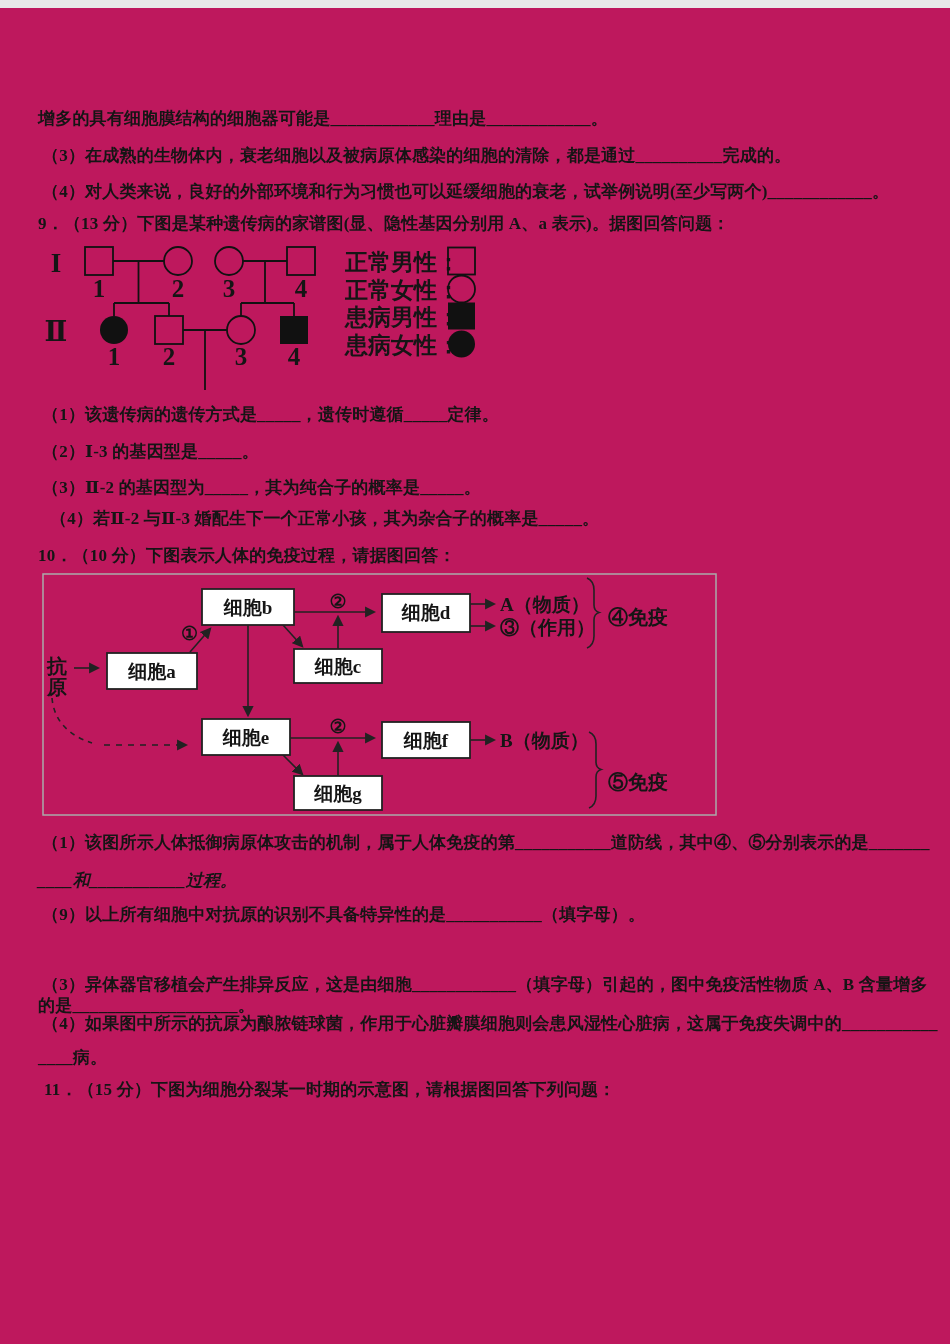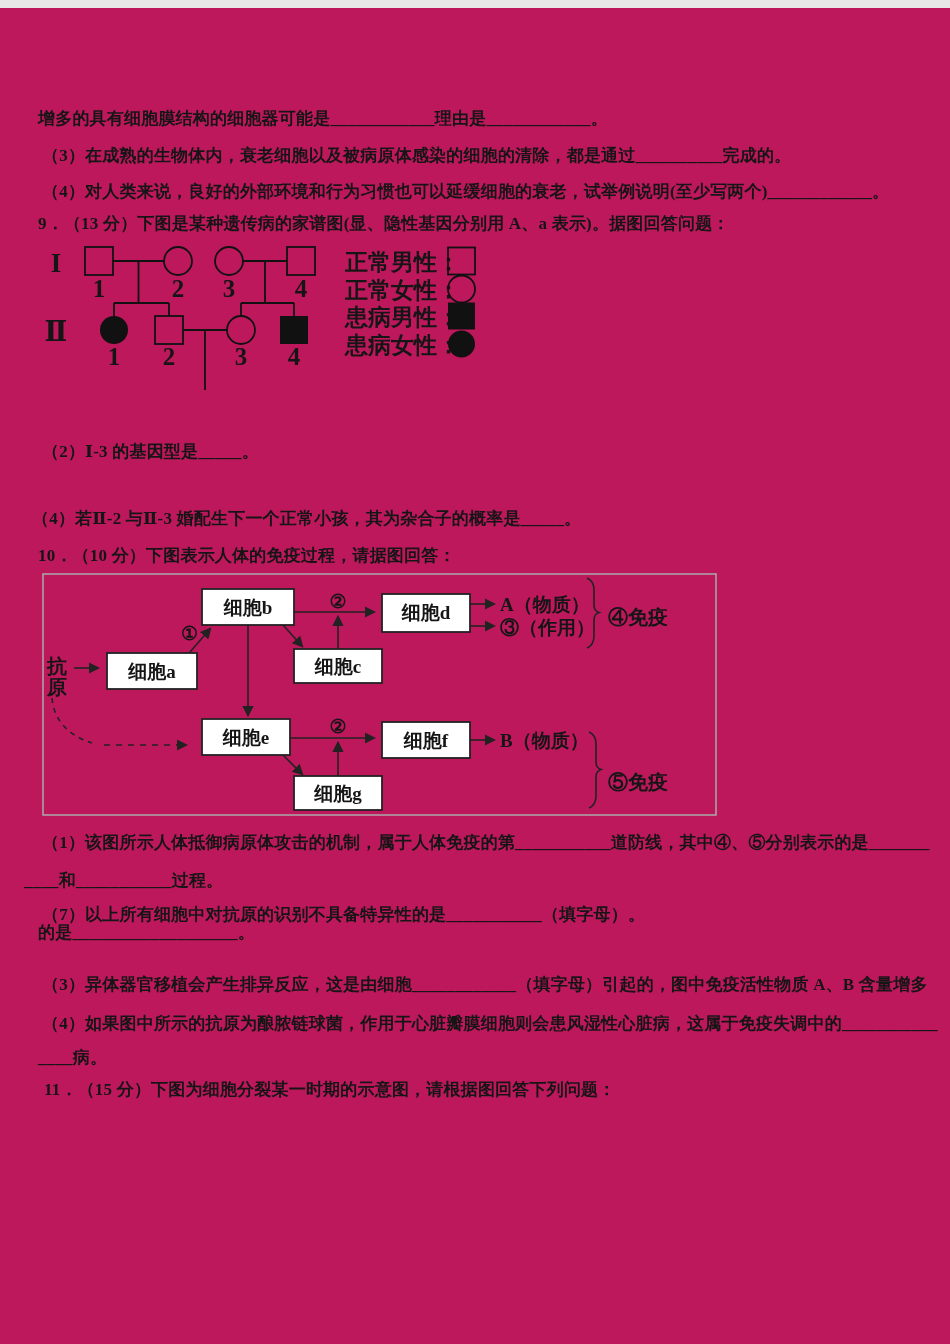--- a/index.html
+++ b/index.html
@@ -74,22 +74,24 @@
     <text x="310" y="30" class="lg">正常男性：</text>
     <text x="310" y="58" class="lg">正常女性：</text>
     <text x="310" y="85" class="lg">患病男性：</text>
     <text x="310" y="113" class="lg">患病女性：</text>
     <rect x="413" y="7.5" width="27" height="27" class="ped" fill="#fff"></rect>
     <circle cx="426.5" cy="49" r="13.5" class="ped" fill="#fff"></circle>
     <rect x="413" y="62.5" width="27" height="27" fill="#111"></rect>
     <circle cx="426.5" cy="104" r="13.5" fill="#111"></circle>
   </svg>
 
+  <div class="line" style="left:42px; top:397px;">（1）该遗传病的遗传方式是_____，遗传时遵循_____定律。</div>
   <div class="line" style="left:42px; top:434px;">（2）Ⅰ-3 的基因型是_____。</div>
-  <div class="line" style="left:32px; top:501px;text-align:right;">（4）若Ⅱ-2 与Ⅱ-3 婚配生下一个正常小孩，其为杂合子的概率是_____。</div>
+  <div class="line" style="left:42px; top:470px;">（3）Ⅱ-2 的基因型为_____，其为纯合子的概率是_____。</div>
+  <div class="line" style="left:50px; top:501px;text-align:right;">（4）若Ⅱ-2 与Ⅱ-3 婚配生下一个正常小孩，其为杂合子的概率是_____。</div>
 
   <div class="line stem" style="left:38px; top:538px;">10．（10 分）下图表示人体的免疫过程，请据图回答：</div>
 
   <svg style="left:40px; top:560px;" width="680" height="250" viewBox="0 0 680 250">
     <defs>
       <marker id="arw" viewBox="0 0 10 10" refX="8" refY="5" markerWidth="7" markerHeight="7" orient="auto-start-reverse">
         <path d="M0,0 L10,5 L0,10 z" fill="#222"></path>
       </marker>
     </defs>
 
@@ -143,22 +145,22 @@
 
     <rect x="254" y="208" width="88" height="34" class="cell"></rect>
     <text x="298" y="232" text-anchor="middle" class="dg">细胞g</text>
 
     <text x="460" y="179" class="dg">B（物质）</text>
     <path d="M549,164 Q556,167 556,176 L556,194 Q556,200 561,201.5 Q556,203 556,209 L556,228 Q556,237 549,240" class="cn" stroke-width="2"></path>
     <text x="568" y="221" class="ag">⑤免疫</text>
   </svg>
 
   <div class="line" style="left:42px; top:825px;text-align:right;">（1）该图所示人体抵御病原体攻击的机制，属于人体免疫的第___________道防线，其中④、⑤分别表示的是_______</div>
-  <div class="line" style="left:24px; top:863px;">____和___________过程。</div>
-  <div class="line" style="left:42px; top:897px;">（7）以上所有细胞中对抗原的识别不具备特异性的是___________（填字母）。</div>
+  <div class="line" style="left:38px; top:863px;font-style:italic;">____和___________过程。</div>
+  <div class="line" style="left:42px; top:897px;">（9）以上所有细胞中对抗原的识别不具备特异性的是___________（填字母）。</div>
   <div class="line" style="left:42px; top:967px;">（3）异体器官移植会产生排异反应，这是由细胞____________（填字母）引起的，图中免疫活性物质 A、B 含量增多</div>
-  <div class="line" style="left:38px; top:915px;">的是___________________。</div>
+  <div class="line" style="left:38px; top:988px;">的是___________________。</div>
   <div class="line" style="left:42px; top:1006px;">（4）如果图中所示的抗原为酿脓链球菌，作用于心脏瓣膜细胞则会患风湿性心脏病，这属于免疫失调中的___________</div>
   <div class="line" style="left:38px; top:1040px;">____病。</div>
 
   <div class="line stem" style="left:44px; top:1072px;">11．（15 分）下图为细胞分裂某一时期的示意图，请根据图回答下列问题：</div>
 
 </div>
 
 </body></html>

